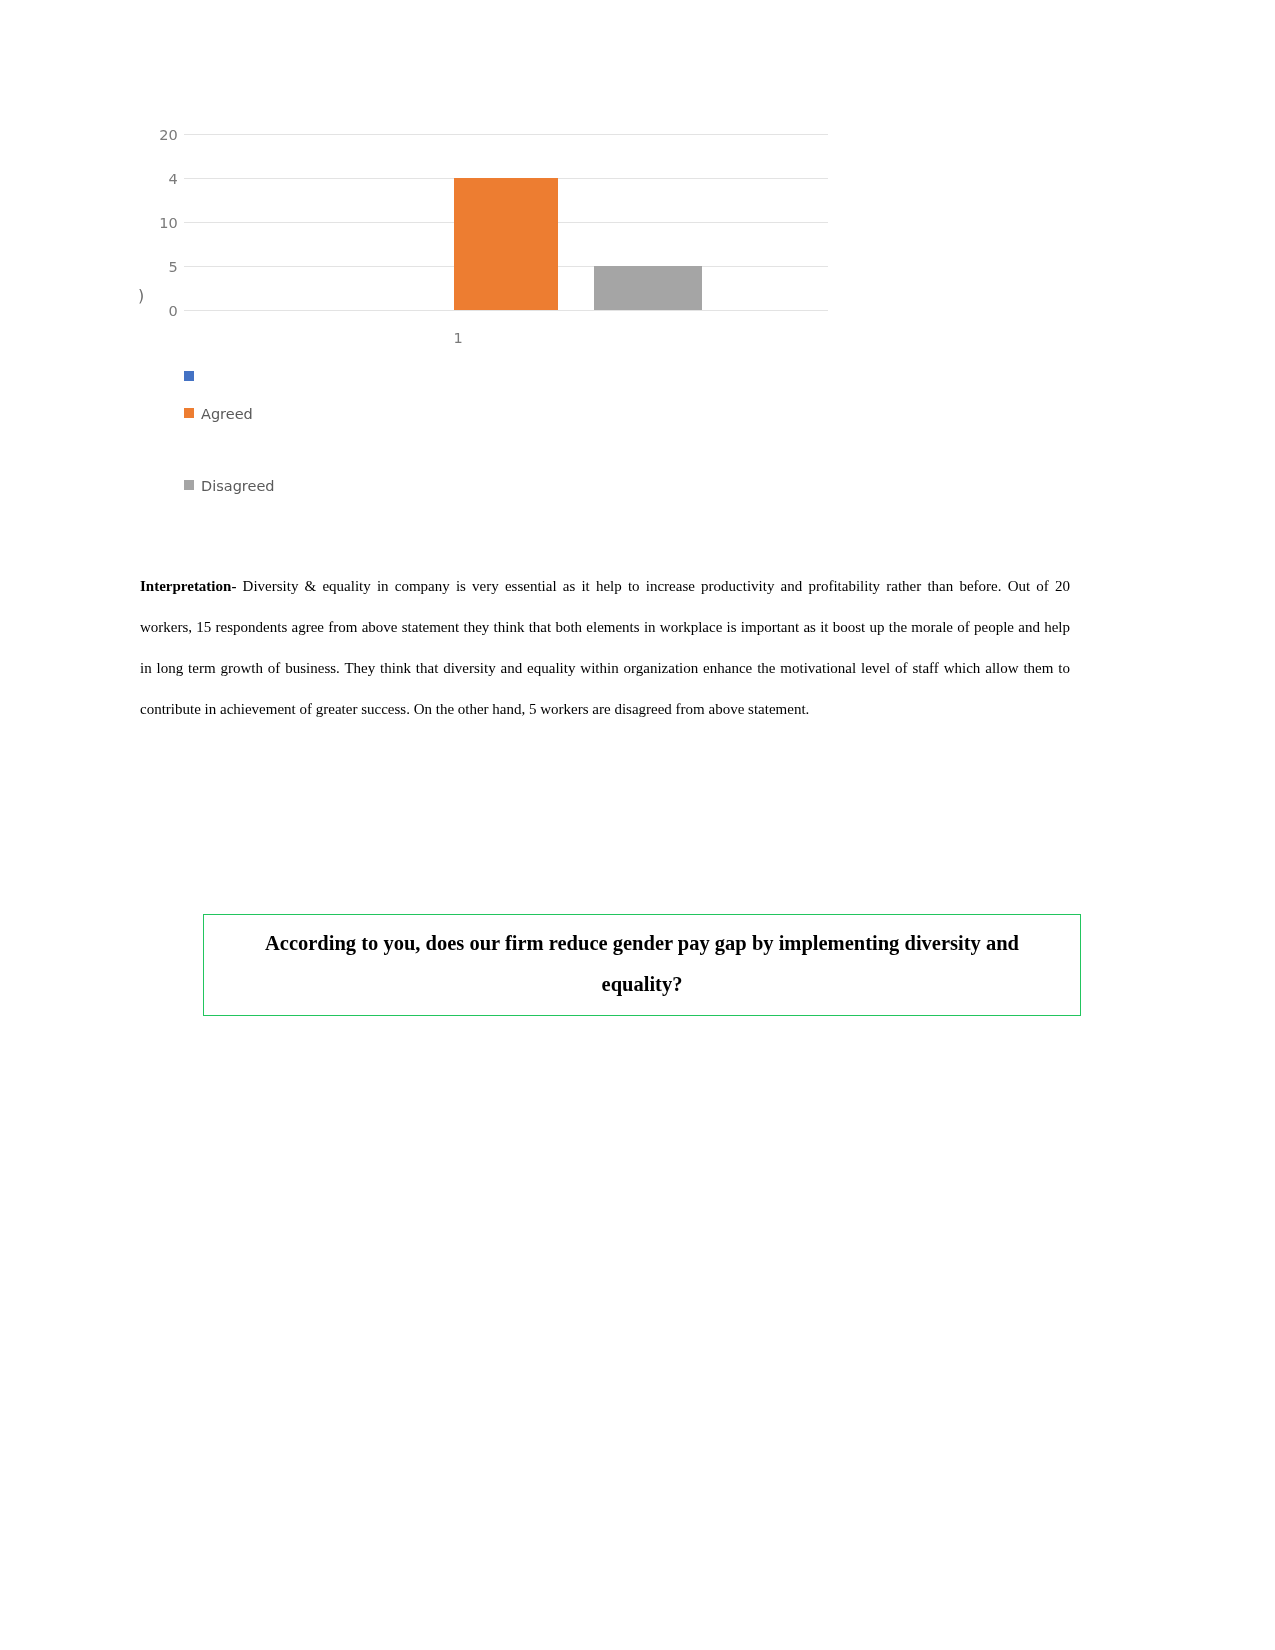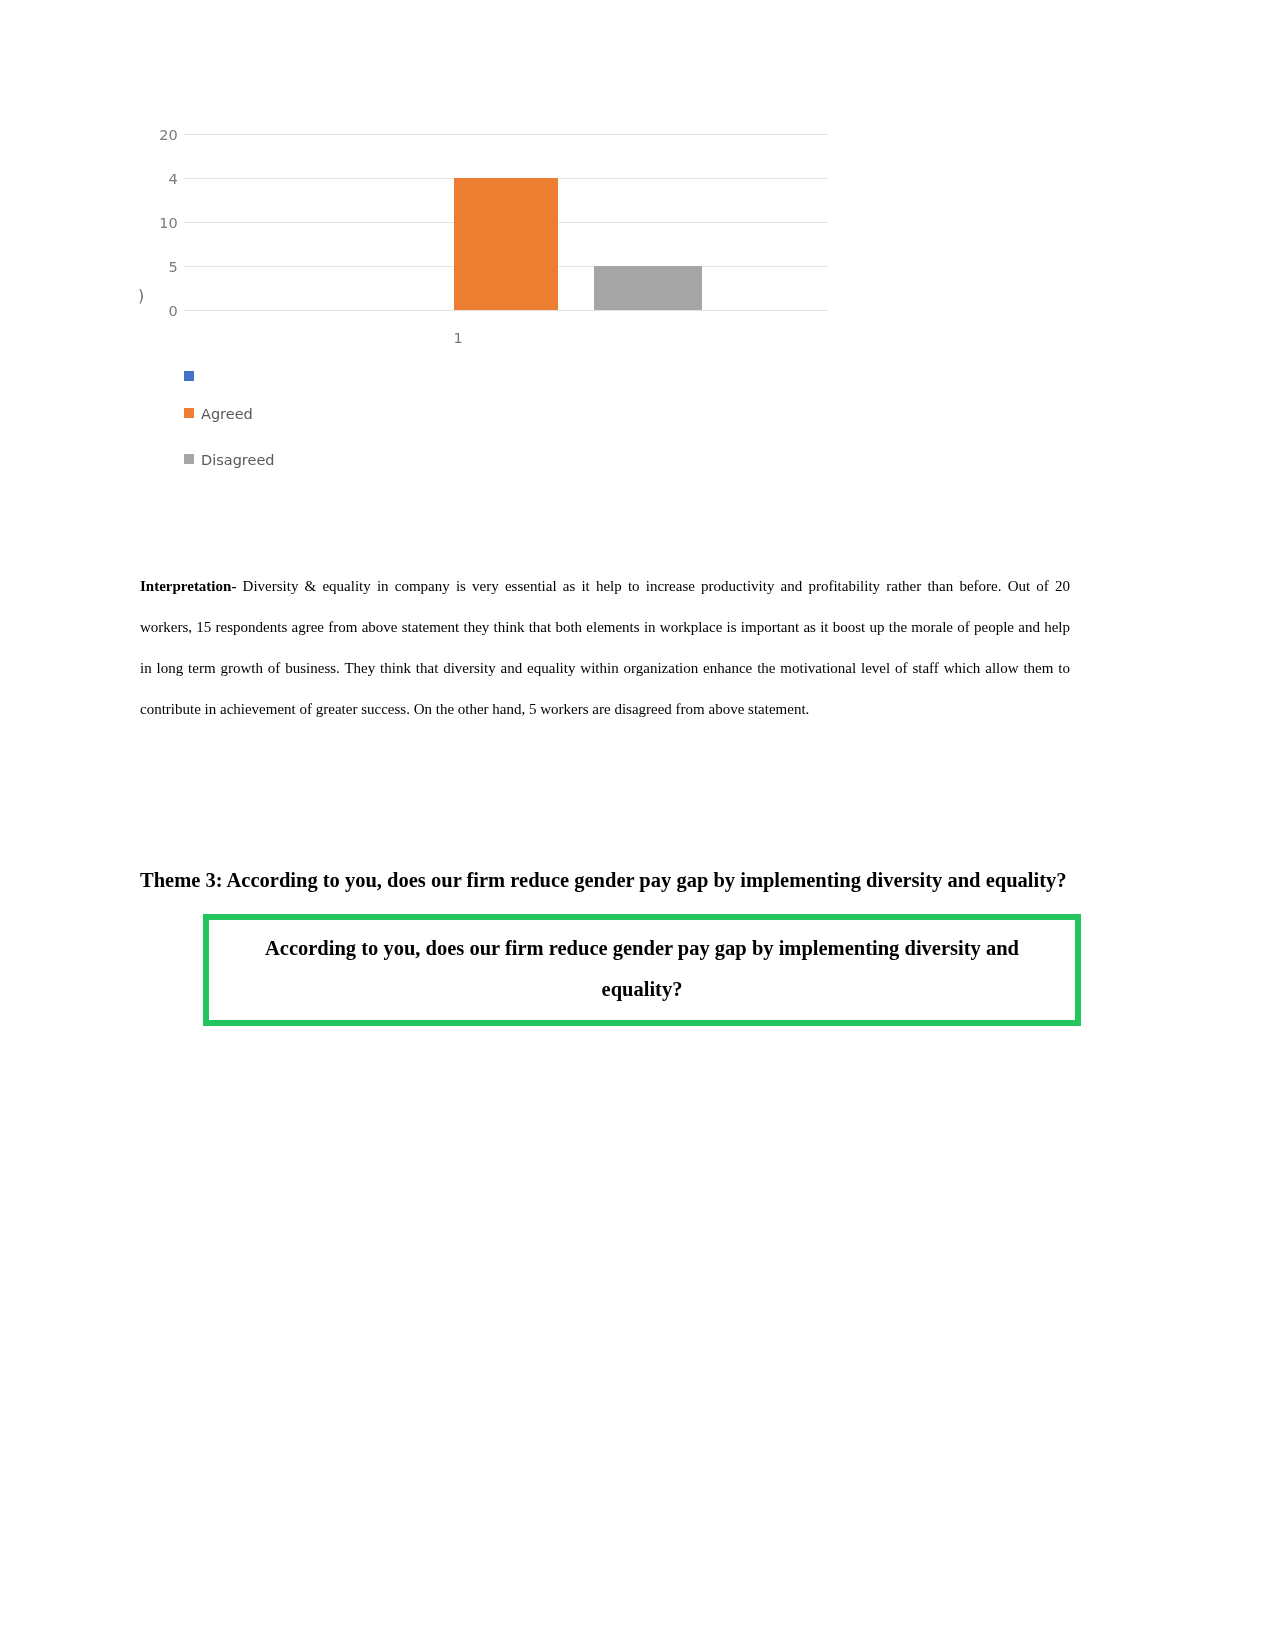--- a/index.html
+++ b/index.html
@@ -104,21 +104,21 @@
     position: absolute;
     left: 48px;
     top: 232px;
     width: 700px;
   }
   .legend-row {
     display: flex;
     align-items: flex-start;
     margin-bottom: 22px;
   }
-  .legend-row.spaced { margin-bottom: 24px; }
+  .legend-row.spaced { margin-bottom: 50px; }
   .legend-swatch {
     width: 10px;
     height: 10px;
     margin-top: 5px;
     margin-right: 7px;
     flex: 0 0 auto;
   }
   .sw-blue   { background: #4472C4; }
   .sw-orange { background: #ED7D31; }
   .sw-gray   { background: #A5A5A5; }
@@ -162,21 +162,21 @@
   
   .data-table {
     position: absolute;
     left: 203px;
     top: 908px;
     width: 878px;
     border-collapse: collapse;
     table-layout: fixed;
   }
   .data-table td {
-    border: 6px solid #22c55e;
+    border: 1px solid #22c55e;
     font-family: "Liberation Serif", serif;
     color: #000;
     vertical-align: middle;
   }
   .data-table .hdr {
     text-align: center;
     font-weight: bold;
     font-size: 20.5px;
     line-height: 41px;
     padding: 8px 22px 10px 22px;
@@ -234,21 +234,20 @@
       </div>
       <div class="legend-row">
         <span class="legend-swatch sw-gray"></span>
         <span class="legend-text">Disagreed</span>
       </div>
     </div>
   </div>
 
   <p class="interpretation"><b>Interpretation-</b><span> Diversity &amp; equality in company is very essential as it help to increase productivity and profitability rather than before. Out of 20 workers, 15 respondents agree from above statement they think that both elements in workplace is important as it boost up the morale of people and help in long term growth of business. They think that diversity and equality within organization enhance the motivational level of staff which allow them to contribute in achievement of greater success. On the other hand, 5 workers are disagreed from above statement.</span></p>
 
-  <p class="theme-heading">Theme 3: According to you, does our firm reduce gender pay gap by implementing diversity and equality?</p>
 
   <table class="data-table">
     <tbody>
       <tr>
         <td class="hdr" colspan="2">According to you, does our firm reduce gender pay gap by implementing diversity and equality?</td>
       </tr>
     </tbody>
   </table>
 
 </div>

